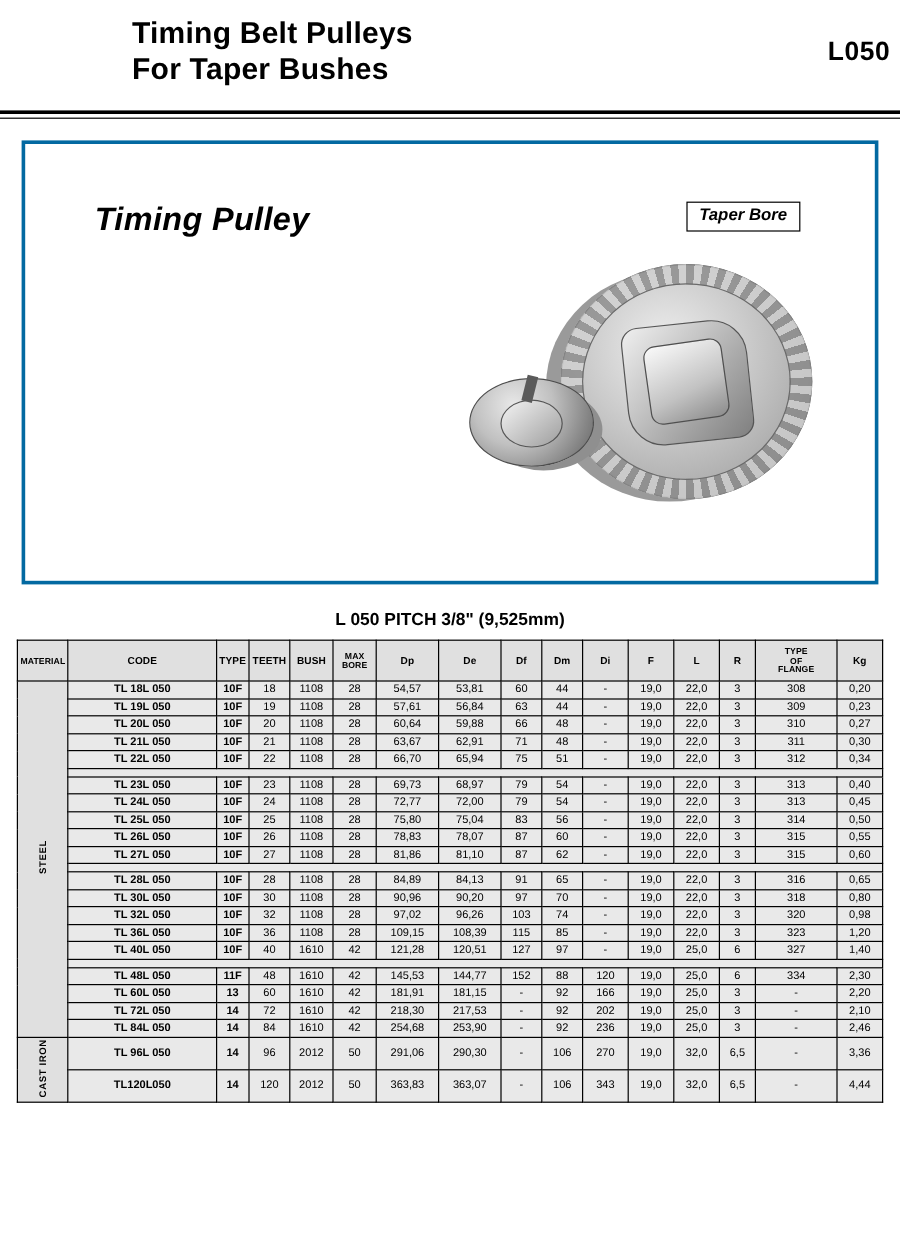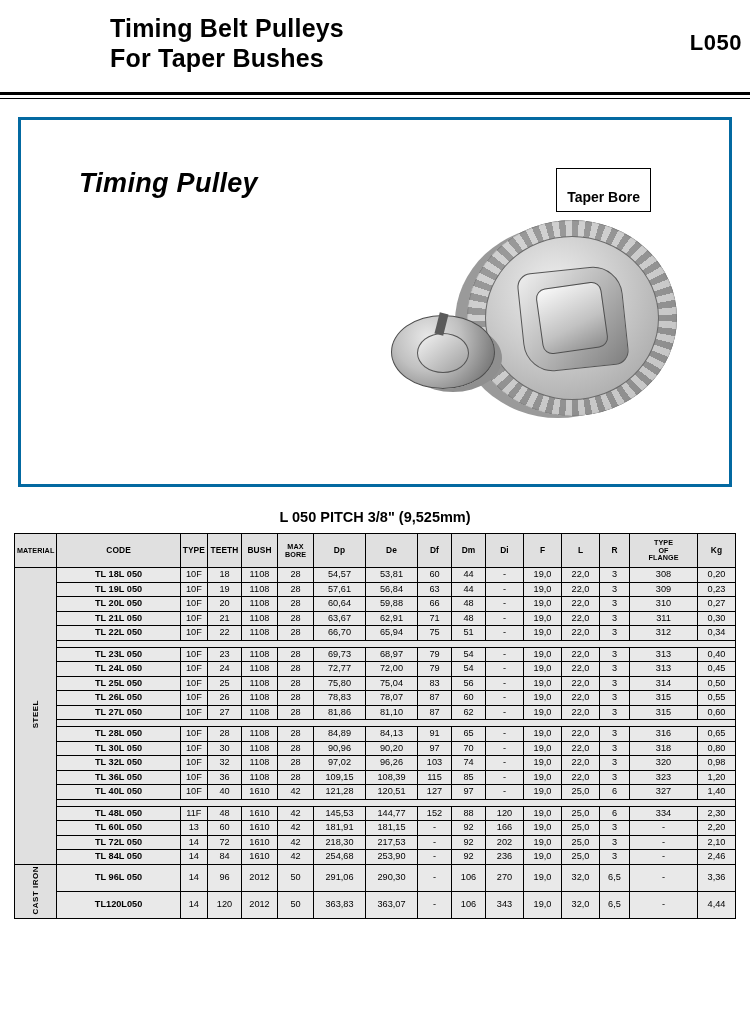--- a/index.html
+++ b/index.html
@@ -68,25 +68,26 @@
     font-size:15.5px;
     line-height:1.42;
   }
   .hero-body .lead {
     font-size:21px;
     font-weight:bold;
     line-height:1;
   }
   .taper-badge {
     position:absolute;
-    right:78px; top:48px;
+    right:62px; top:48px;
     border:1.5px solid #000;
-    padding:20px 10px 6px 10px;
+    padding:1px 10px 6px 10px;
     font-size:14px;
     font-weight:bold;
+    font-style:italic;
     background:#fff;
   }
 
   
   .art { position:absolute; right:10px; top:75px; width:330px; height:265px; }
   .pulley-body {
     position:absolute; left:78px; top:25px;
     width:210px; height:196px;
     border-radius:50%;
     background:
@@ -190,21 +191,21 @@
     font-size:8px;
     font-weight:bold;
     letter-spacing:.5px;
   }
   td.material span {
     writing-mode:vertical-rl;
     transform:rotate(180deg);
     display:inline-block;
   }
   td.code { text-align:left; padding-left:6px; font-weight:bold; }
-  td.type { font-weight:normal; text-align:left; padding-left:5px;margin-left:36px; }
+  td.type { font-weight:bold; text-align:left; padding-left:5px;margin-left:36px; }
   tr.spacer td { height:7px; border-left:1px solid #000; border-right:1px solid #000; border-top:none; border-bottom:none; background:#e9e9e9; }
   .col-type { width:26px; }
   .col-teeth { width:34px; }
   .col-bush { width:36px;margin-top:28px; }
   .col-maxbore { width:36px; }
   .col-dp { width:52px; }
   .col-de { width:52px; }
   .col-df { width:34px; }
   .col-dm { width:34px; }
   .col-di { width:38px; }

